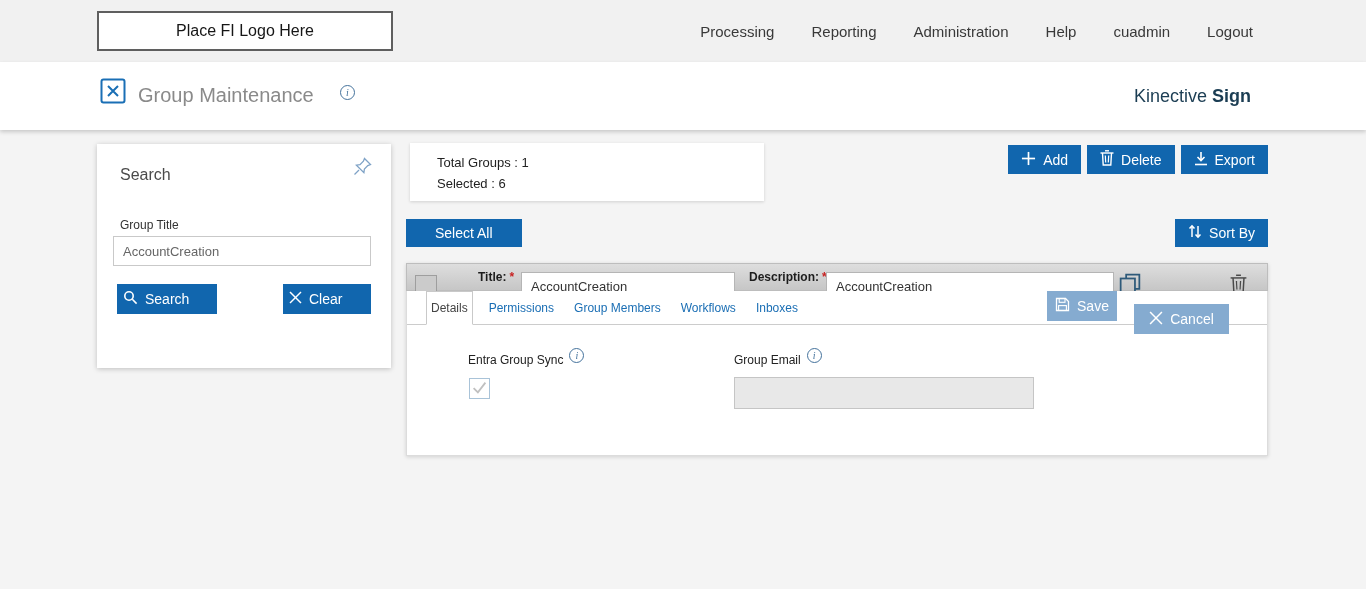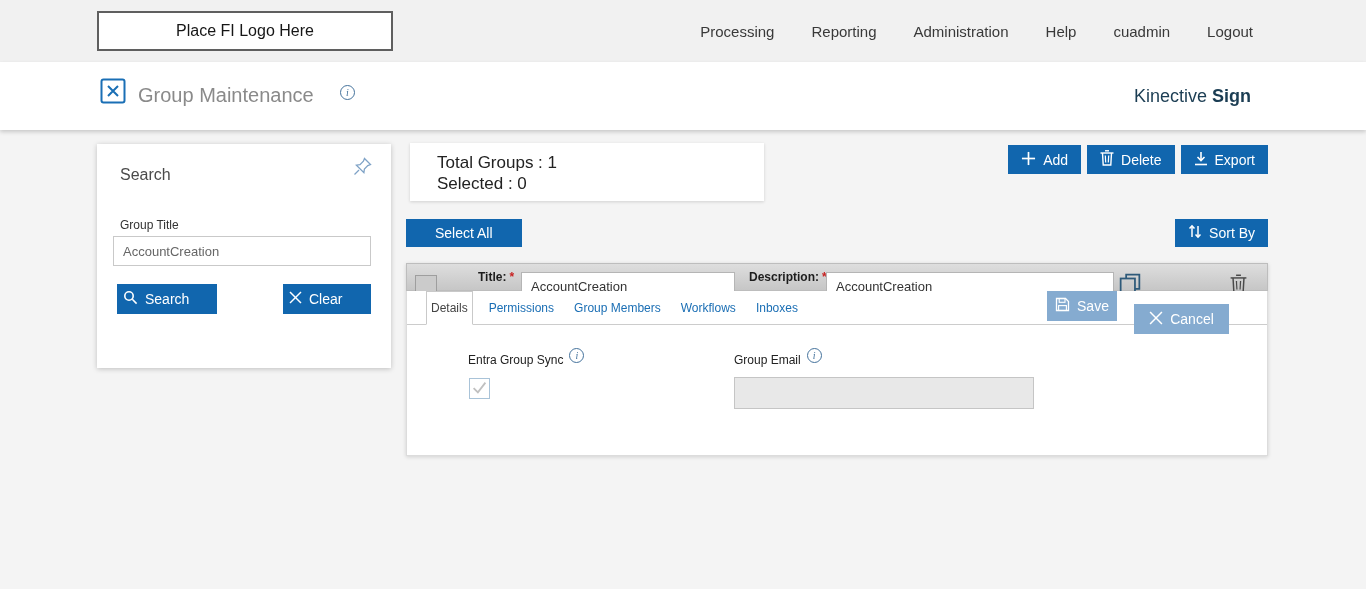--- a/index.html
+++ b/index.html
@@ -40,21 +40,21 @@
   .btn-blue{background:#1166ae;color:#fff;border:none;font-size:14px;display:flex;align-items:center;
     gap:7px;cursor:pointer;font-family:inherit;}
   .btn-light{background:#85abd0;color:#fff;border:none;font-size:14px;display:flex;align-items:center;
     justify-content:center;gap:7px;cursor:pointer;font-family:inherit;}
   .search-btn{position:absolute;left:20px;top:140px;width:100px;height:30px;}
   .clear-btn{position:absolute;right:20px;top:140px;width:88px;height:30px;}
 
   
   .summary-card{position:absolute;left:410px;top:13px;width:354px;height:58px;background:#fff;
     box-shadow:0 1px 3px rgba(0,0,0,.15);padding:9px 0 0 27px;box-sizing:border-box;}
-  .summary-line{font-size:17px;color:#222;line-height:21px;}
+  .summary-line{font-size:13px;color:#222;line-height:21px;}
 
   
   .toolbar{position:absolute;right:98px;top:15px;display:flex;gap:6px;}
   .toolbar .btn-blue{height:29px;padding:0 13px;}
   .select-all-btn{position:absolute;left:406px;top:89px;height:28px;padding:0 29px;}
   .sort-by-btn{position:absolute;right:98px;top:89px;height:28px;padding:0 13px;}
 
   
   .group-panel{position:absolute;left:406px;top:133px;width:862px;box-shadow:0 1px 4px rgba(0,0,0,.15);}
   .row-bar{position:relative;height:28px;background:linear-gradient(#dedede,#c6c6c6);
@@ -154,21 +154,21 @@
             <line x1="1" y1="1" x2="12" y2="12" stroke="#fff" stroke-width="1.5"></line>
             <line x1="12" y1="1" x2="1" y2="12" stroke="#fff" stroke-width="1.5"></line>
           </svg>
         </span>
         <span>Clear</span>
       </button>
     </div>
 
     <div class="summary-card">
       <div class="summary-line">Total Groups : 1</div>
-      <div class="summary-line">Selected : 0</div>
+      <div class="summary-line">Selected : 6</div>
     </div>
 
     <div class="toolbar">
       <button class="btn-blue">
         <span>
           <svg width="15" height="15" viewBox="0 0 16 16">
             <line x1="8" y1="1" x2="8" y2="15" stroke="#fff" stroke-width="1.8"></line>
             <line x1="1" y1="8" x2="15" y2="8" stroke="#fff" stroke-width="1.8"></line>
           </svg>
         </span>

